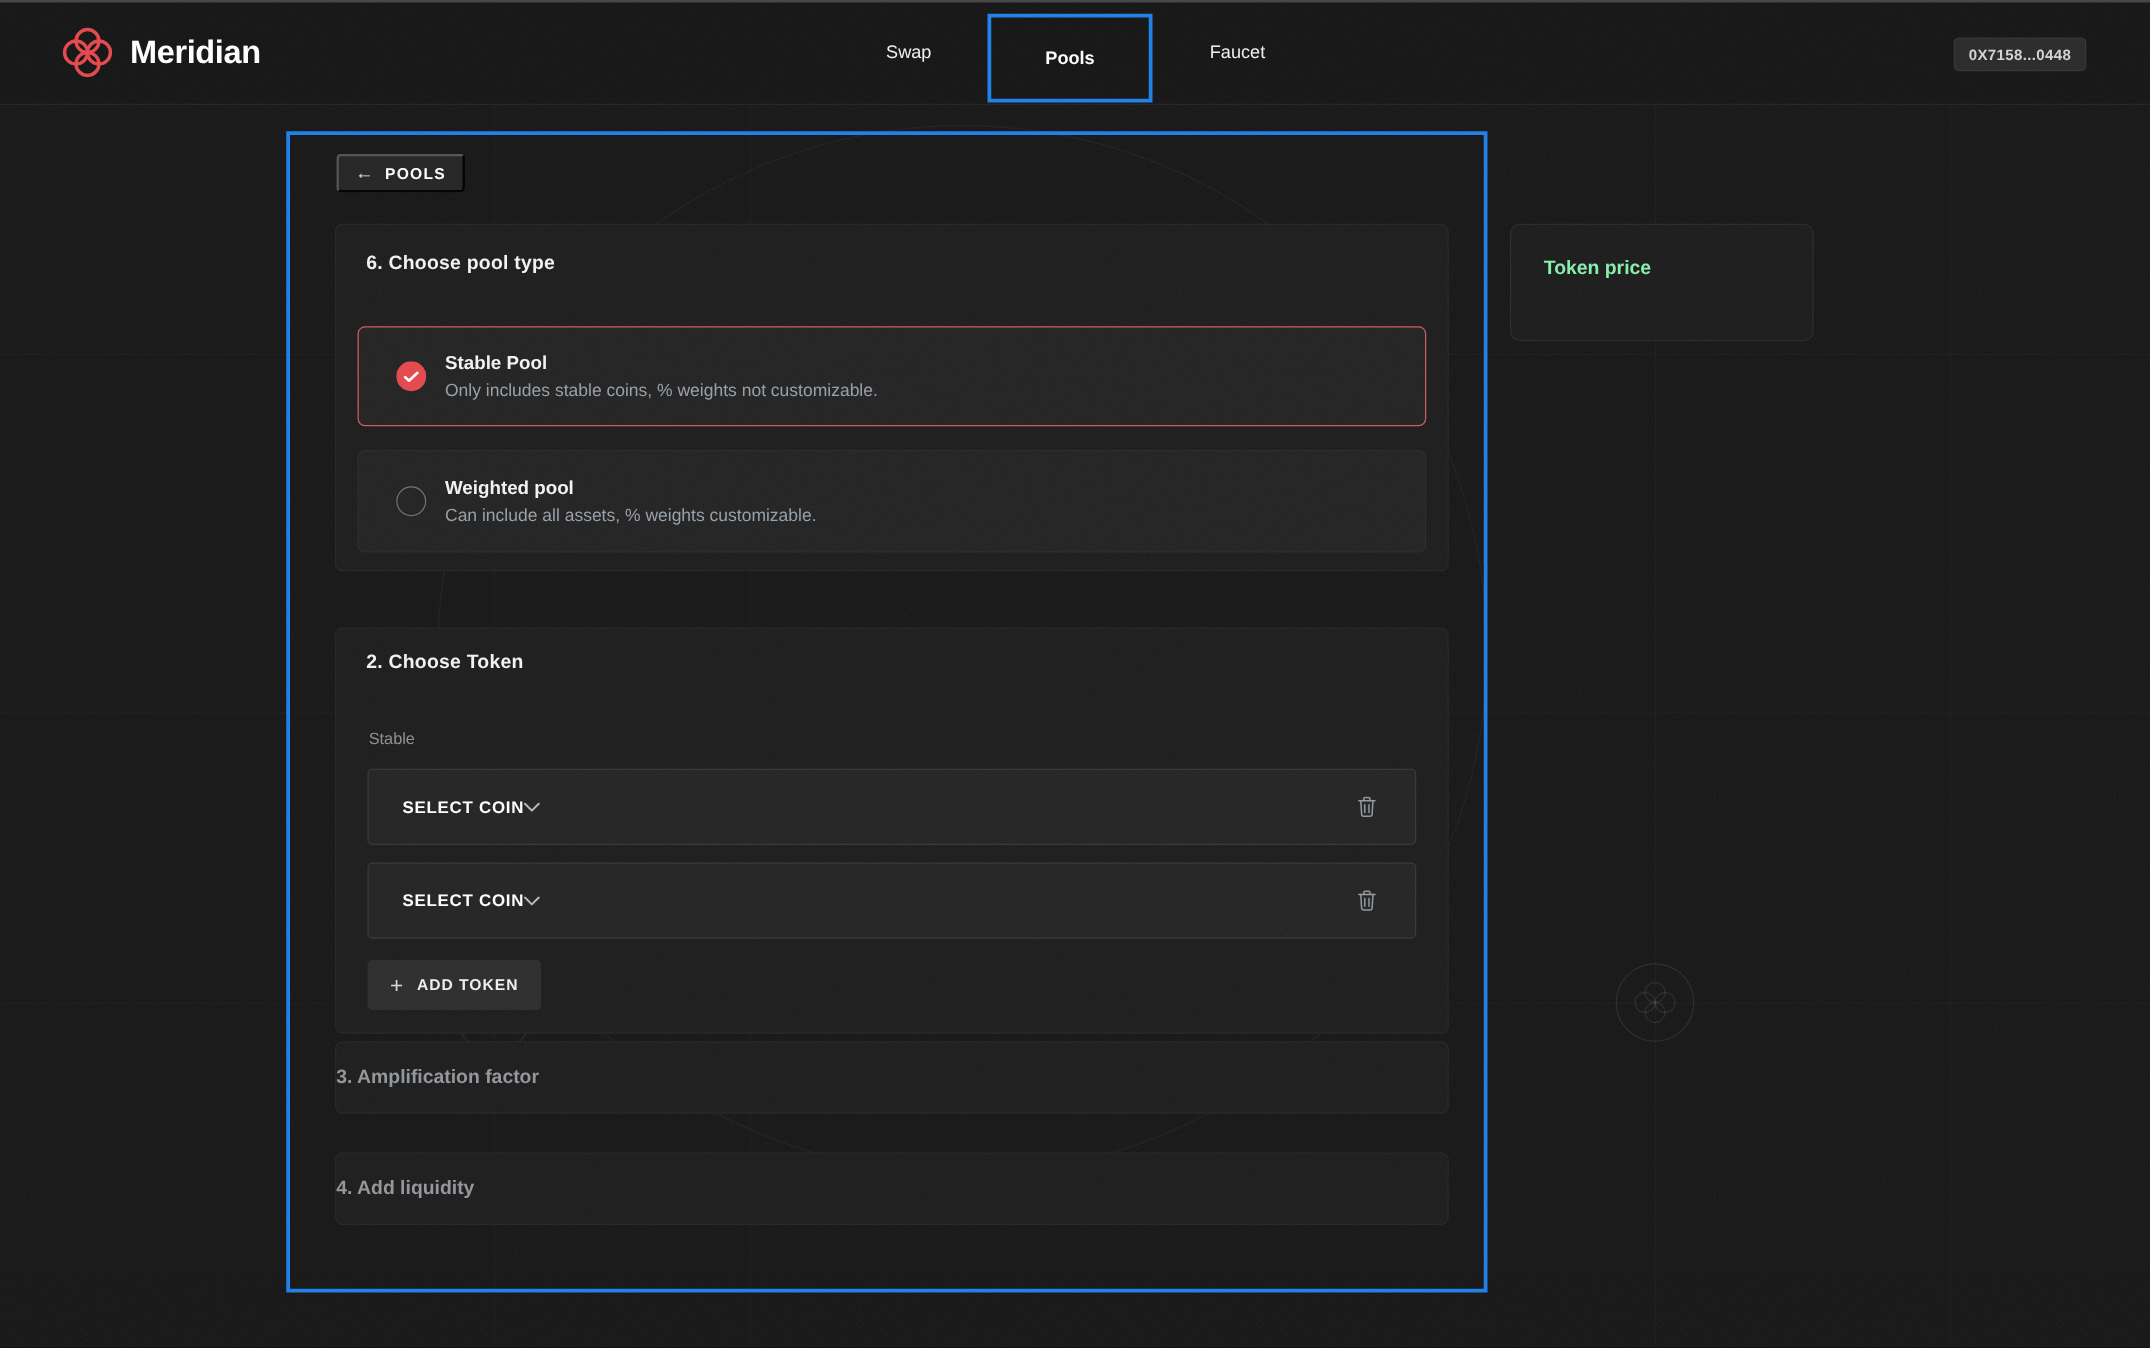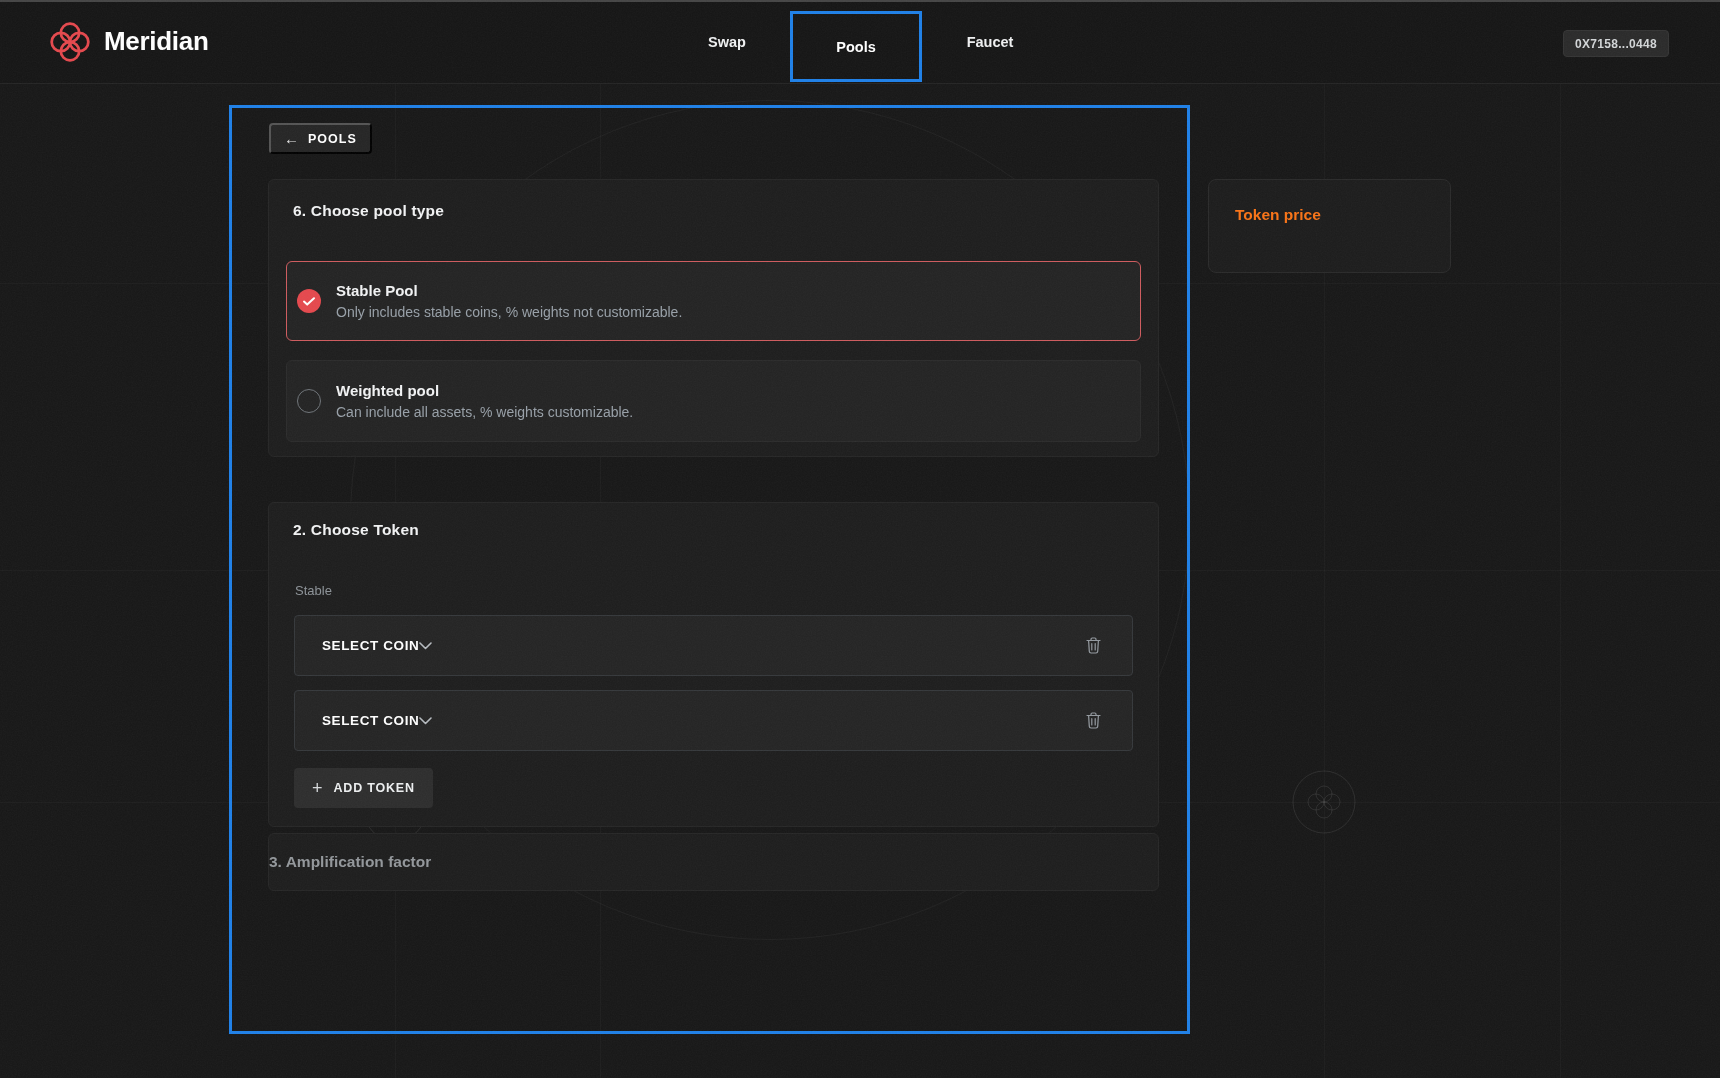--- a/index.html
+++ b/index.html
@@ -37,21 +37,21 @@
   
   .top-line { position:absolute; top:0; left:0; right:0; height:2px; background:#454545; z-index:6; }
   .header {
     position:absolute; top:0; left:0; right:0; height:84px;
     background:#151515; border-bottom:1px solid #242424; z-index:5;padding-left:40px;
   }
   .brand { position:absolute; left:48px; top:50%; transform:translateY(-50%);
     display:flex; align-items:center; gap:12px; }
   .brand-name { color:#ffffff; font-size:26px; font-weight:600; letter-spacing:-0.3px; }
   .nav-tab { position:absolute; top:0; height:84px; display:flex; align-items:center;
-    justify-content:center; color:#f0f1f2; font-size:14.5px; font-weight:700; cursor:pointer; }
+    justify-content:center; color:#f0f1f2; font-size:14.5px; font-weight:400; cursor:pointer; }
   .tab-swap   { left:690px; width:74px; }
   .tab-faucet { left:950px; width:80px; }
   .tab-pools-box {
     position:absolute; left:790px; top:11px; width:132px; height:71px;
     border:3px solid var(--accent-blue); display:flex; align-items:center; justify-content:center;
     color:#ffffff; font-size:14.5px; font-weight:700; cursor:pointer; z-index:6;
   }
   .wallet-btn {
     position:absolute; right:51px; top:30px; height:27px; padding:0 11px;
     background:#2a2a2a; border:1px solid #343434; border-radius:4px;
@@ -78,21 +78,21 @@
     position:absolute; left:268px; width:891px;
     background:var(--card-bg); border:1px solid var(--card-border); border-radius:6px;
   }
   .card-title { color:var(--txt); font-size:15.5px; font-weight:700; letter-spacing:0.2px; }
 
   .card-step1 { top:179px; height:278px; }
   .card-step1 .card-title { position:absolute; left:24px; top:22px; }
 
   .pool-option {
     position:absolute; left:17px; right:17px; border-radius:6px; background:#232323;
-    display:flex; align-items:center; padding-left:10px; gap:15px; cursor:pointer;
+    display:flex; align-items:center; padding-left:30px; gap:15px; cursor:pointer;
   }
   .opt-stable  { top:81px;  height:80px; border:1px solid #cf5b5e; }
   .opt-weighted{ top:180px; height:82px; border:1px solid #2b2b2b; }
   .radio { width:24px; height:24px; flex:0 0 auto; }
   .radio-empty { width:24px; height:24px; border:1.5px solid #6f7479; border-radius:50%; flex:0 0 auto; }
   .radio-checked-bg { fill:var(--accent-red); }
   .opt-name { color:var(--txt); font-size:15px; font-weight:700; }
   .opt-desc { color:var(--txt-dim); font-size:14px; margin-top:5px; }
 
   .card-step2 { top:502px; height:325px; }
@@ -118,21 +118,21 @@
 
   .card-collapsed { height:58px; display:flex; align-items:center; cursor:pointer; }
   .card-step3 { top:833px; }
   .card-step4 { top:922px; }
   .collapsed-title { color:var(--txt-muted); font-size:15.5px; font-weight:700; }
 
   .token-price-panel {
     position:absolute; left:1208px; top:179px; width:243px; height:94px;
     background:#1c1c1c; border:1px solid #2a2a2a; border-radius:8px; z-index:10;
   }
-  .token-price-title { position:absolute; left:26px; top:26px; color:#f97316; font-size:15.5px; font-weight:700; }
+  .token-price-title { position:absolute; left:26px; top:26px; color:#86efac; font-size:15.5px; font-weight:700; }
 </style>
 </head>
 <body>
 
 <div class="decor vline" style="left:395px"></div>
 <div class="decor vline" style="left:600px"></div>
 <div class="decor vline" style="left:1324px"></div>
 <div class="decor vline" style="left:1560px"></div>
 <div class="decor hline" style="top:283px"></div>
 <div class="decor hline" style="top:570px"></div>
@@ -256,20 +256,23 @@
     <button class="add-token-btn">
       <span class="plus-icon">+</span>
       <span class="add-token-label">ADD TOKEN</span>
     </button>
   </section>
 
   <section class="card card-collapsed card-step3">
     <h2 class="collapsed-title">3. Amplification factor</h2>
   </section>
 
+  <section class="card card-collapsed card-step4">
+    <h2 class="collapsed-title">4. Add liquidity</h2>
+  </section>
 </main>
 
 <aside class="token-price-panel">
   <div class="token-price-title">Token price</div>
 </aside>
 
 <div class="highlight-outline"></div>
 
 <svg class="grain" width="1720" height="1078">
   <filter id="grainf">

